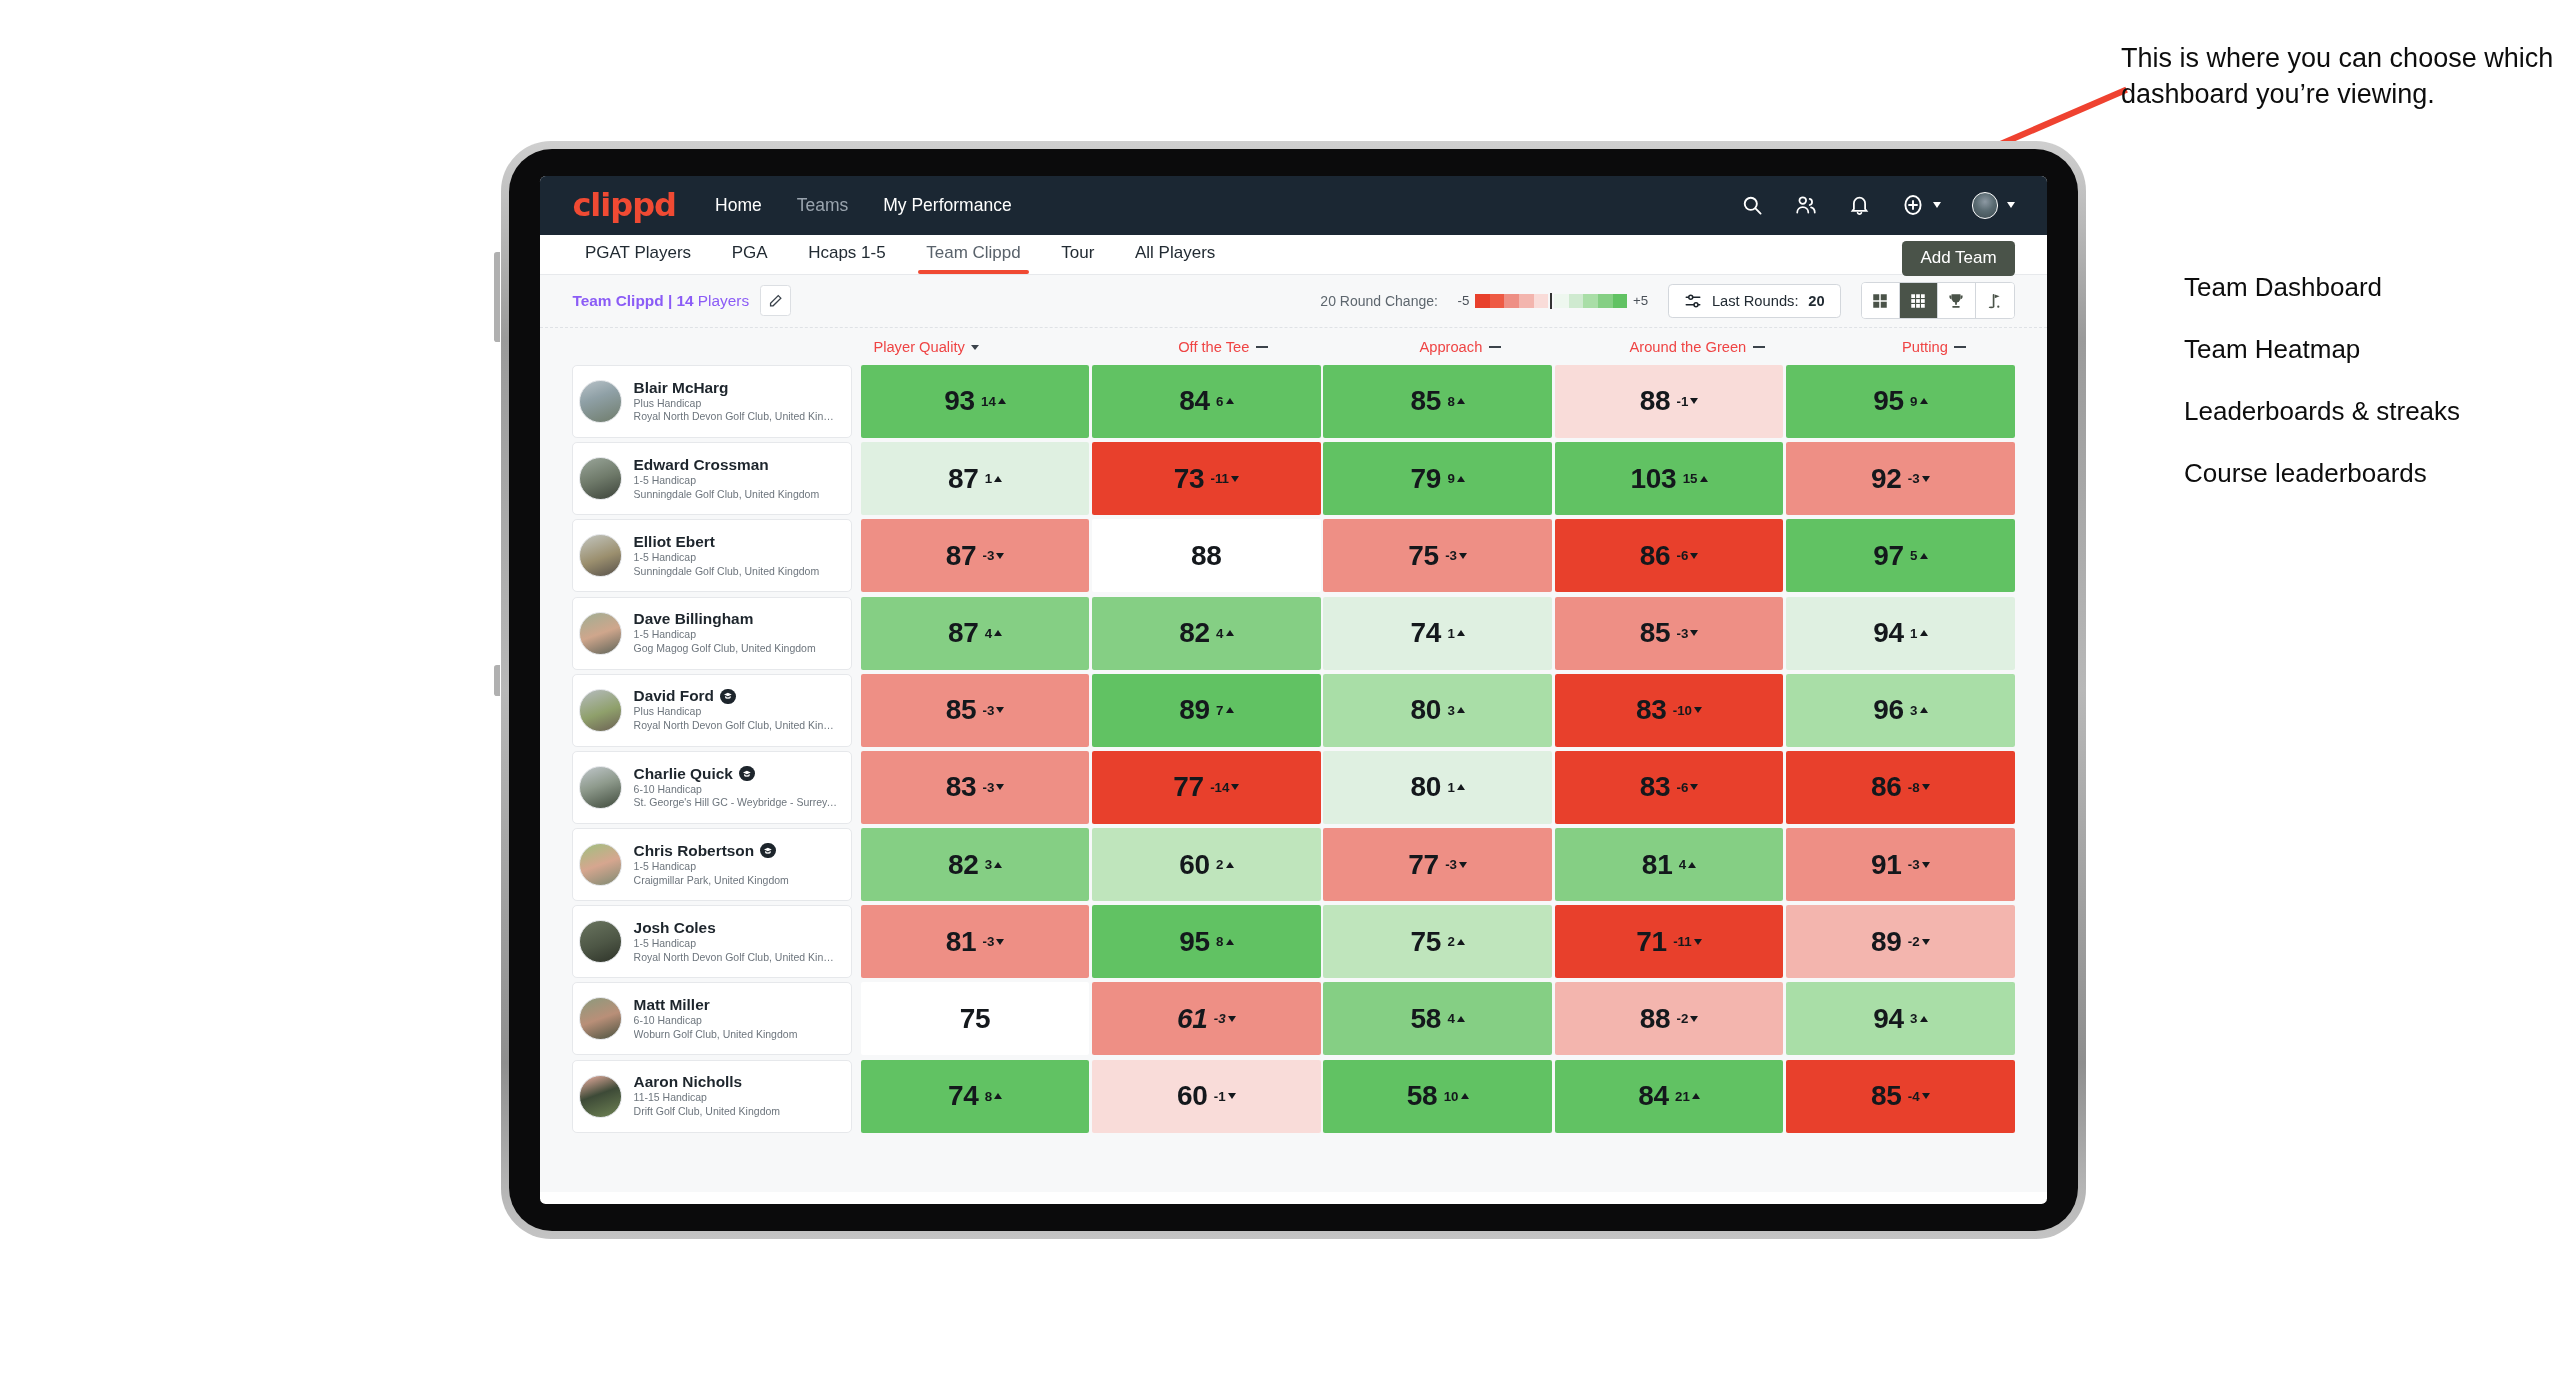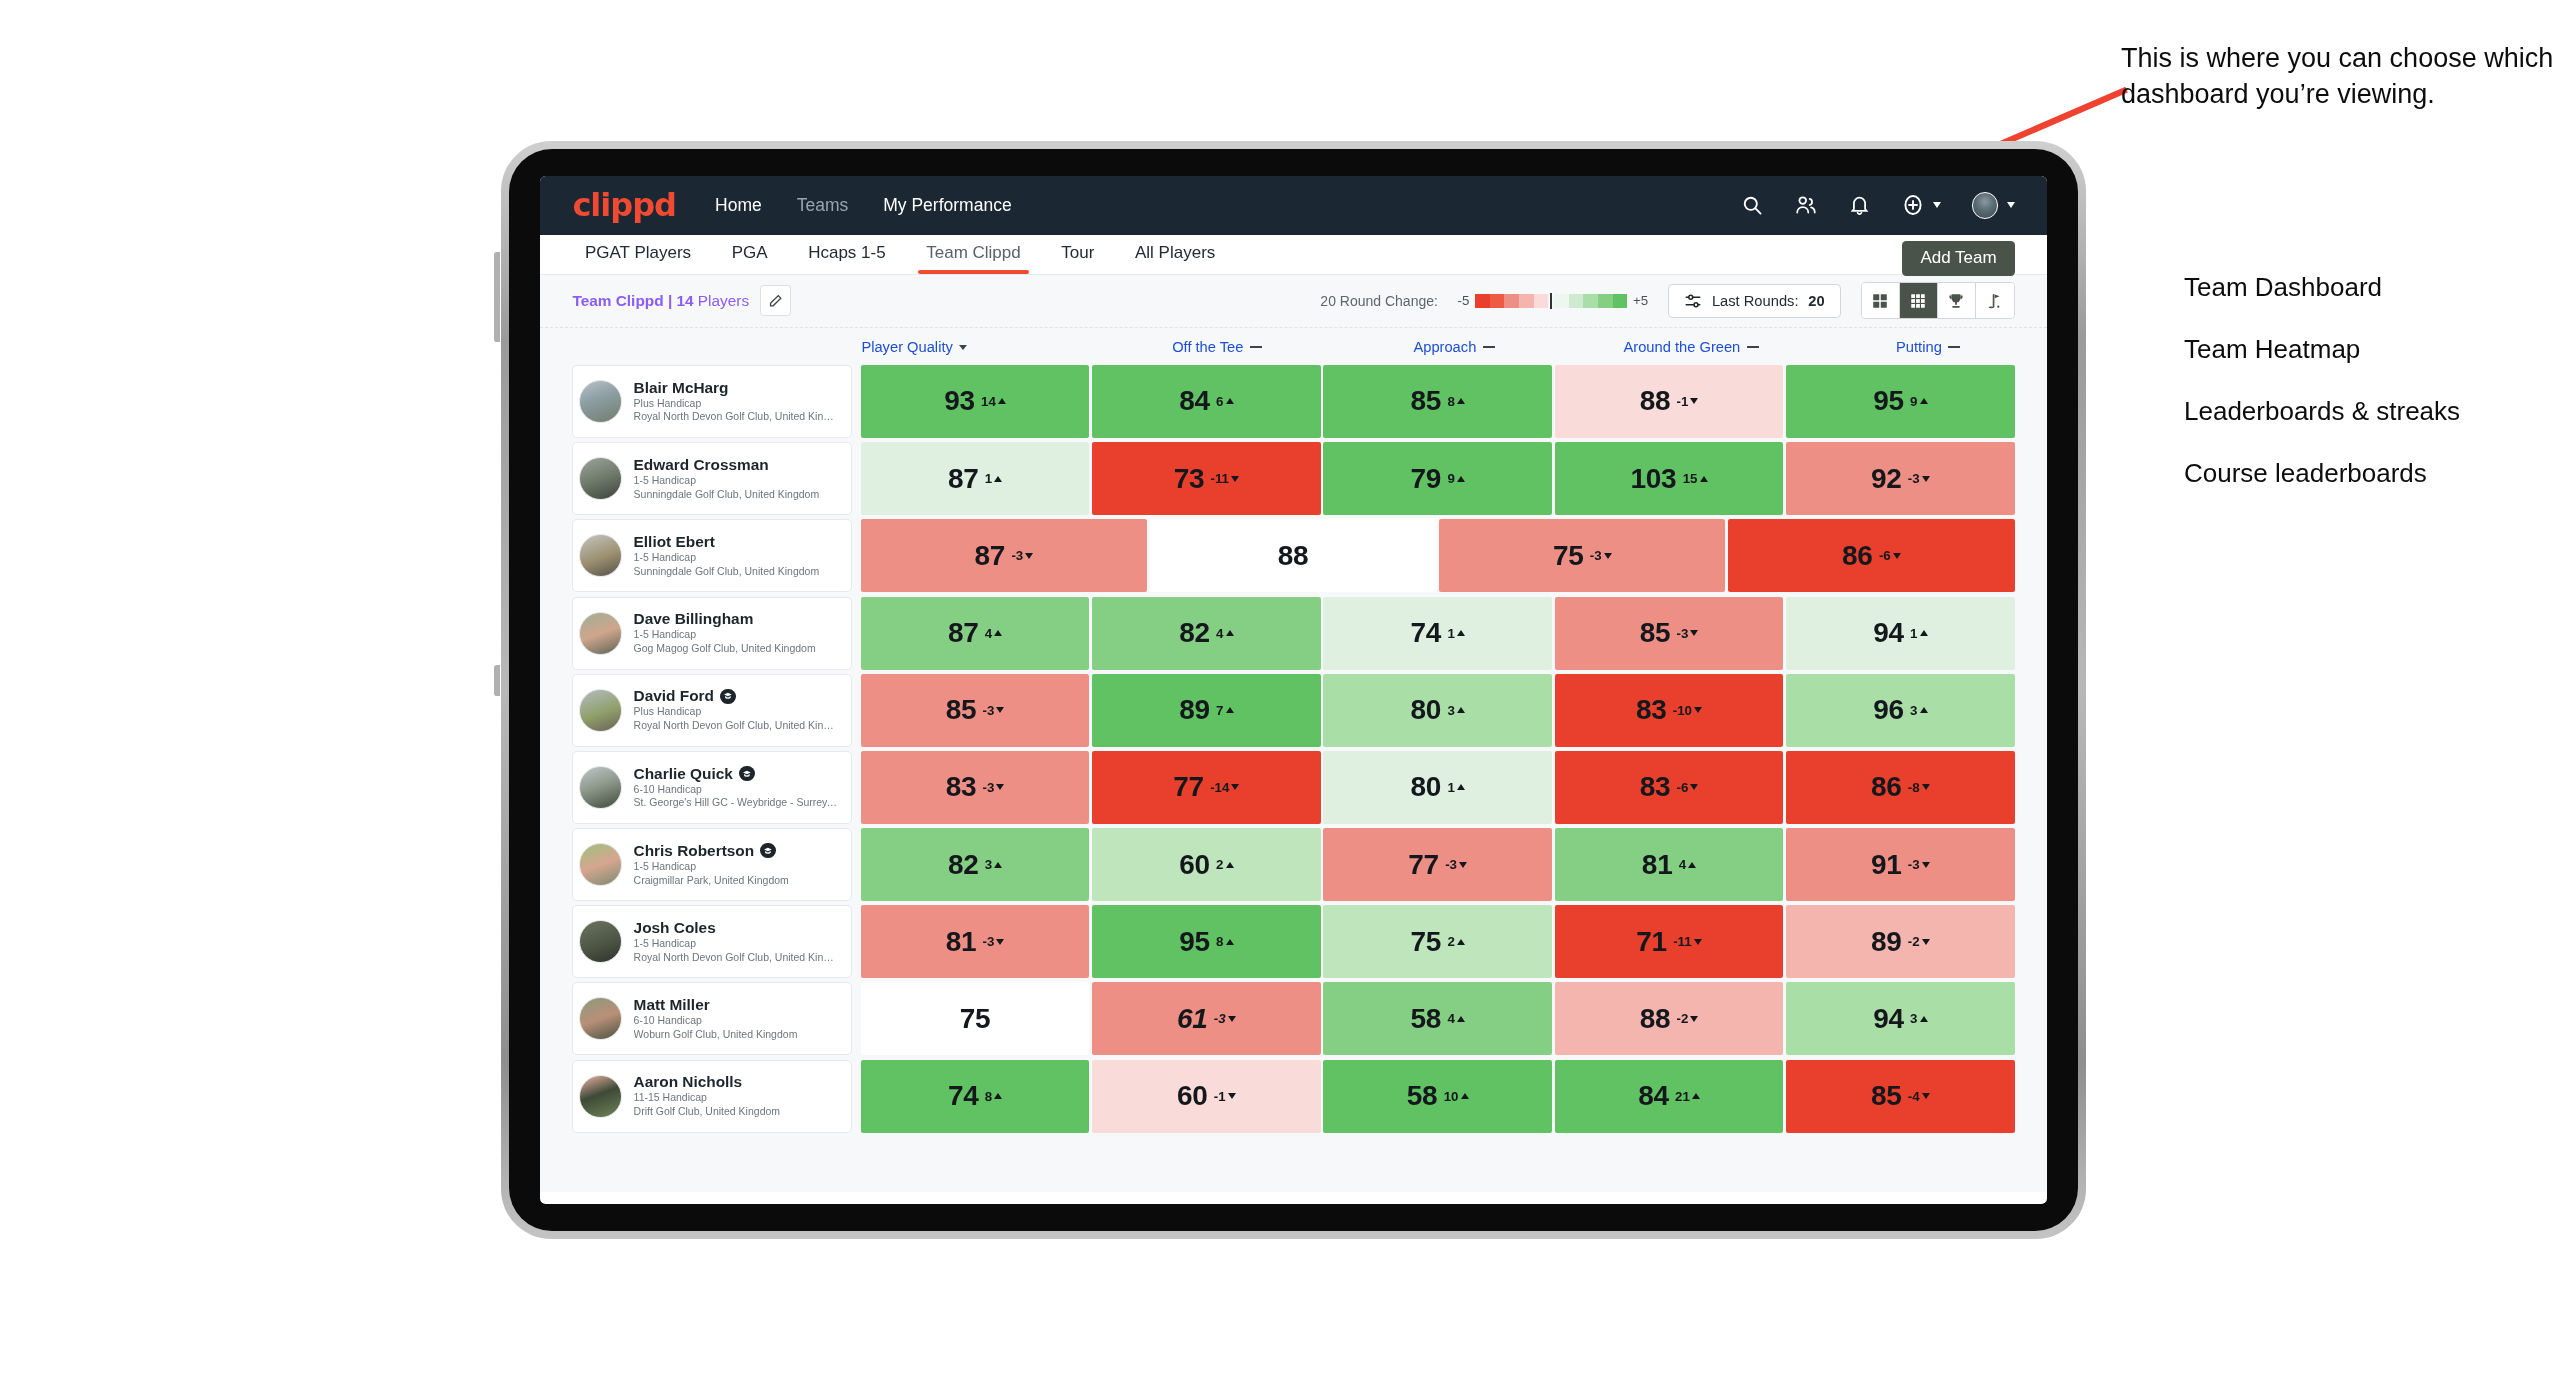--- a/index.html
+++ b/index.html
@@ -111,21 +111,21 @@
     width: 38px; height: 35px; display: flex; align-items: center; justify-content: center;
     border-right: 0.7px solid #d3d7dc; cursor: pointer; background: #ffffff;
   }
   .vt:last-child { border-right: none; }
   .vt.active { background: #4a5349; }
 
   
   .tablewrap { background: #f7f8f9; height: calc(100% - 164px); overflow: hidden; }
   .colheads { display: flex; padding: 11.2px 0 9.8px 0; }
   .ch-spacer { width: 280px; flex: none; }
-  .ch { flex: 1; font-size: 14.7px; color: #1d4ed8; padding-left: 0; text-align: center; }
+  .ch { flex: 1; font-size: 14.7px; color: #ef4444; padding-left: 0; text-align: center; margin-left: 12px; }
   .ch .chv { display: inline-flex; align-items: center; gap: 6.3px; }
   .ch.first { text-align: left; }
   .dash { display:inline-block; width: 12px; height: 1.8px; background: #3b434b; }
   .cdown { width: 0;height:0;border-left:4.9px solid transparent;border-right:4.9px solid transparent;border-top:5.6px solid #3b434b; }
 
   .row { display: flex; align-items: stretch; margin-bottom: 4.2px; }
   .pcard {
     width: 280px; flex: none; background: #ffffff; border: 0.7px solid #e6e8eb;
     border-radius: 4.9px; display: flex; align-items: center; gap: 11.2px;
     padding: 7px 6px; margin-left: 32px; margin-right: 8.4px;
@@ -481,20 +481,27 @@
                     <span class="tri-dn"></span>
                   </span>
                 </div>
                 <div class="cell" style="background: rgb(232, 64, 44);">
                   <span class="cval">86</span>
                   <span class="cdel">
                     <span>-6</span>
                     <span class="tri-dn"></span>
                   </span>
                 </div>
+                <div class="cell" style="background: rgb(97, 194, 99);">
+                  <span class="cval">97</span>
+                  <span class="cdel">
+                    <span>5</span>
+                    <span class="tri-up"></span>
+                  </span>
+                </div>
               </div>
             </div>
             <div class="row">
               <div class="pcard">
                 <div class="pav" style="background: linear-gradient(160deg, rgb(159, 174, 147) 0%, rgb(207, 166, 140) 50%, rgb(93, 99, 88) 100%);"></div>
                 <div class="pinfo">
                   <div class="pname">
                     <span>Dave Billingham</span>
                   </div>
                   <div class="pmeta">1-5 Handicap</div>

